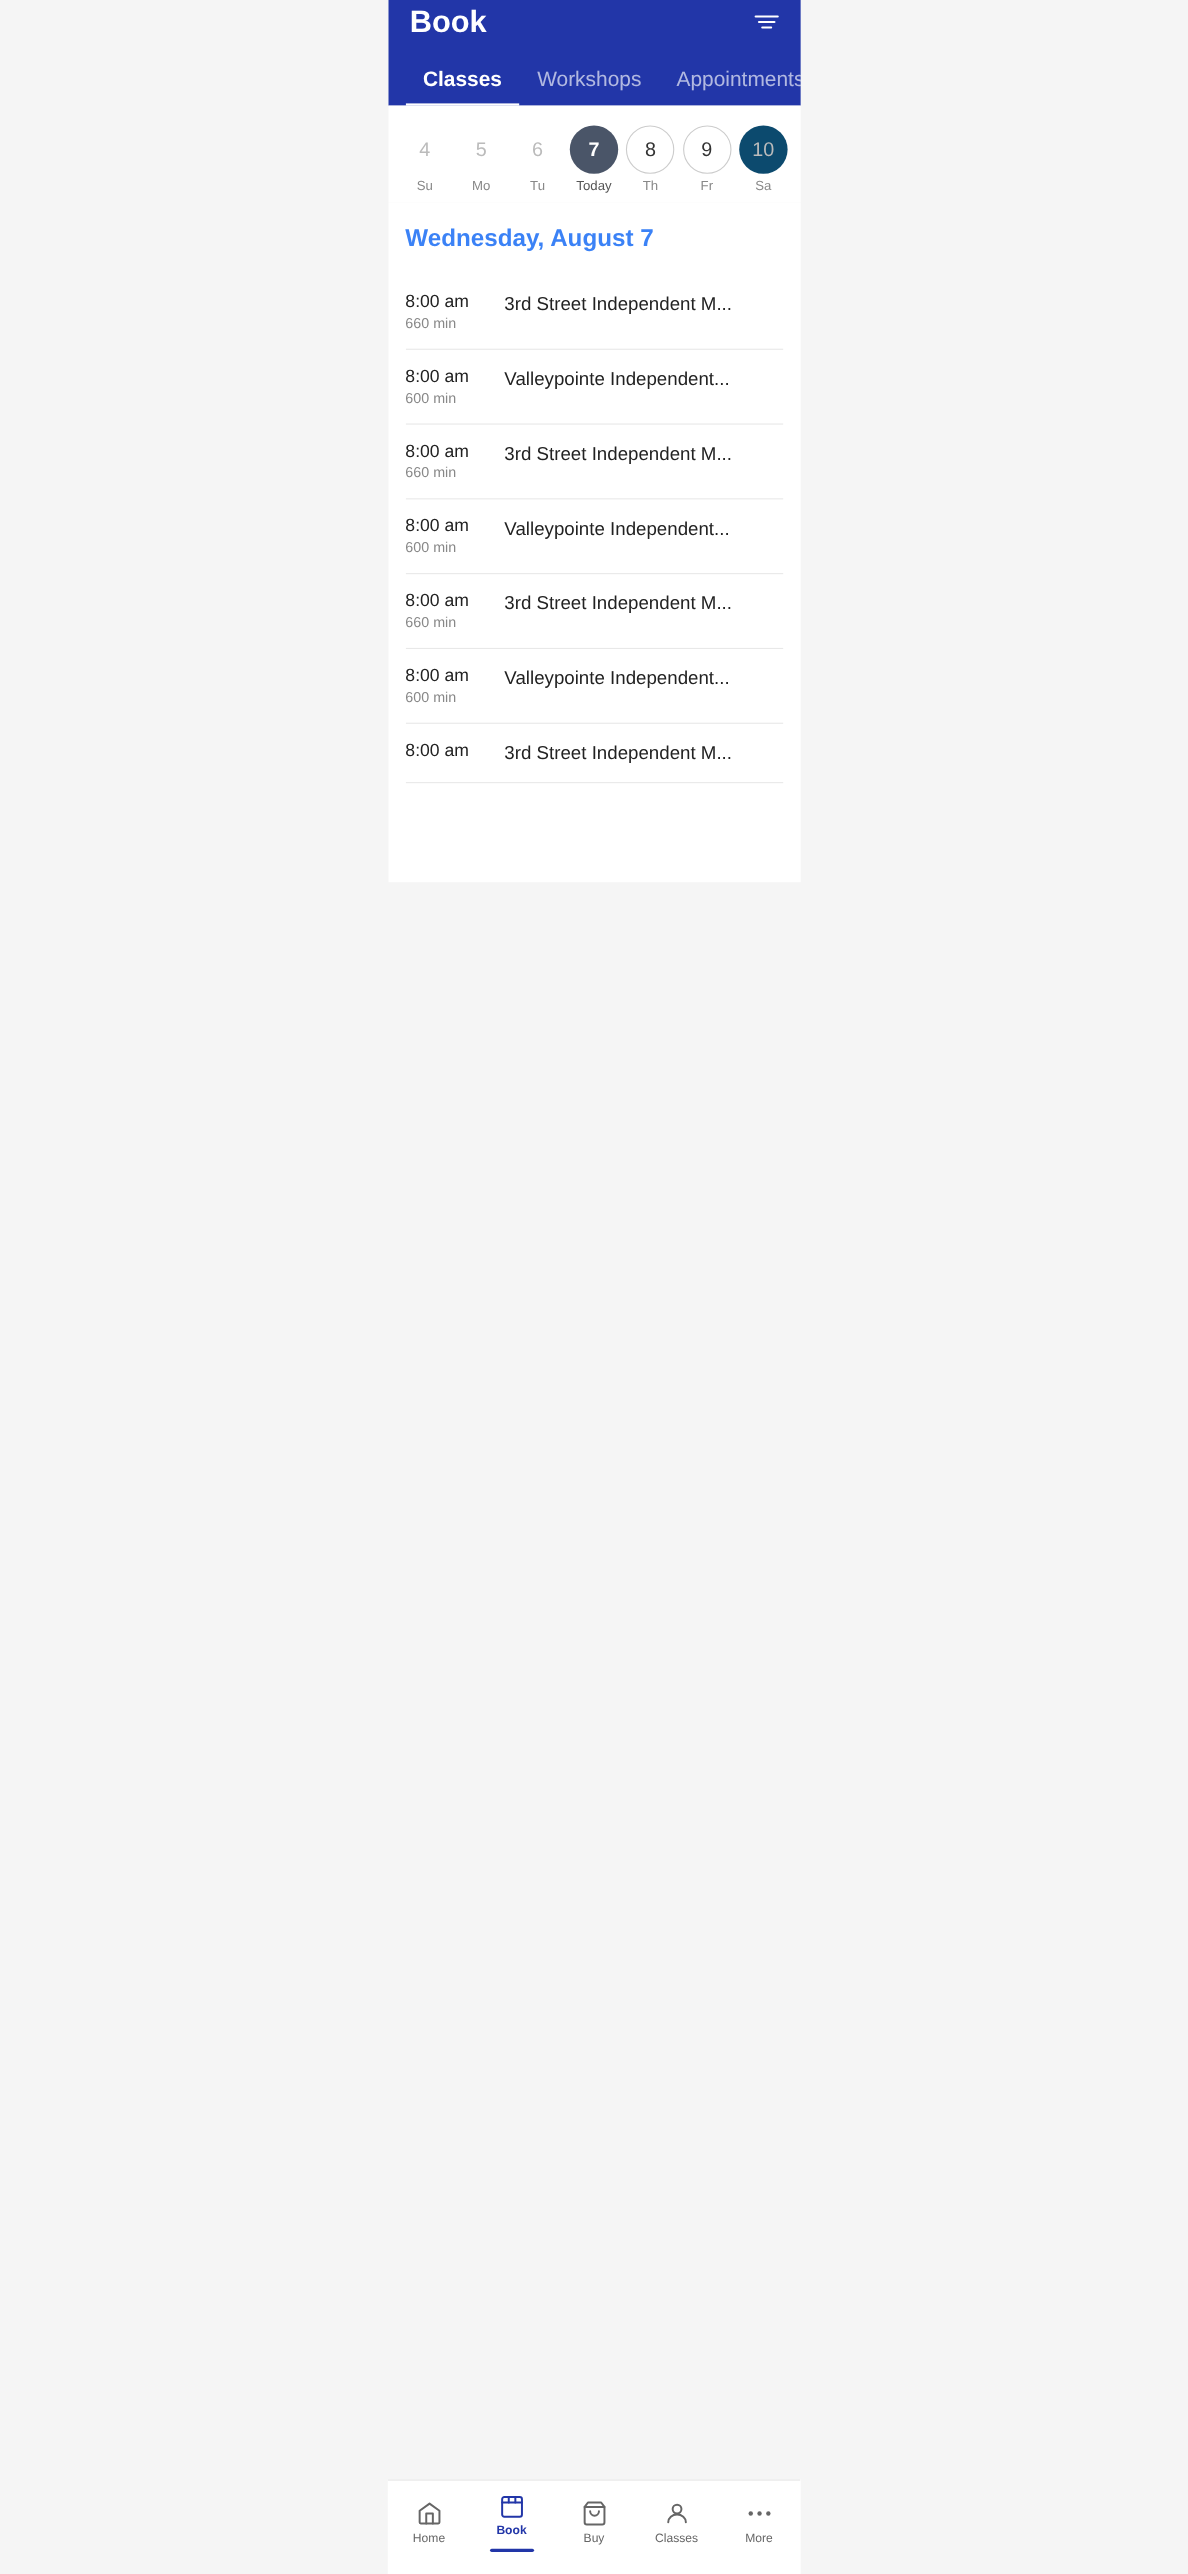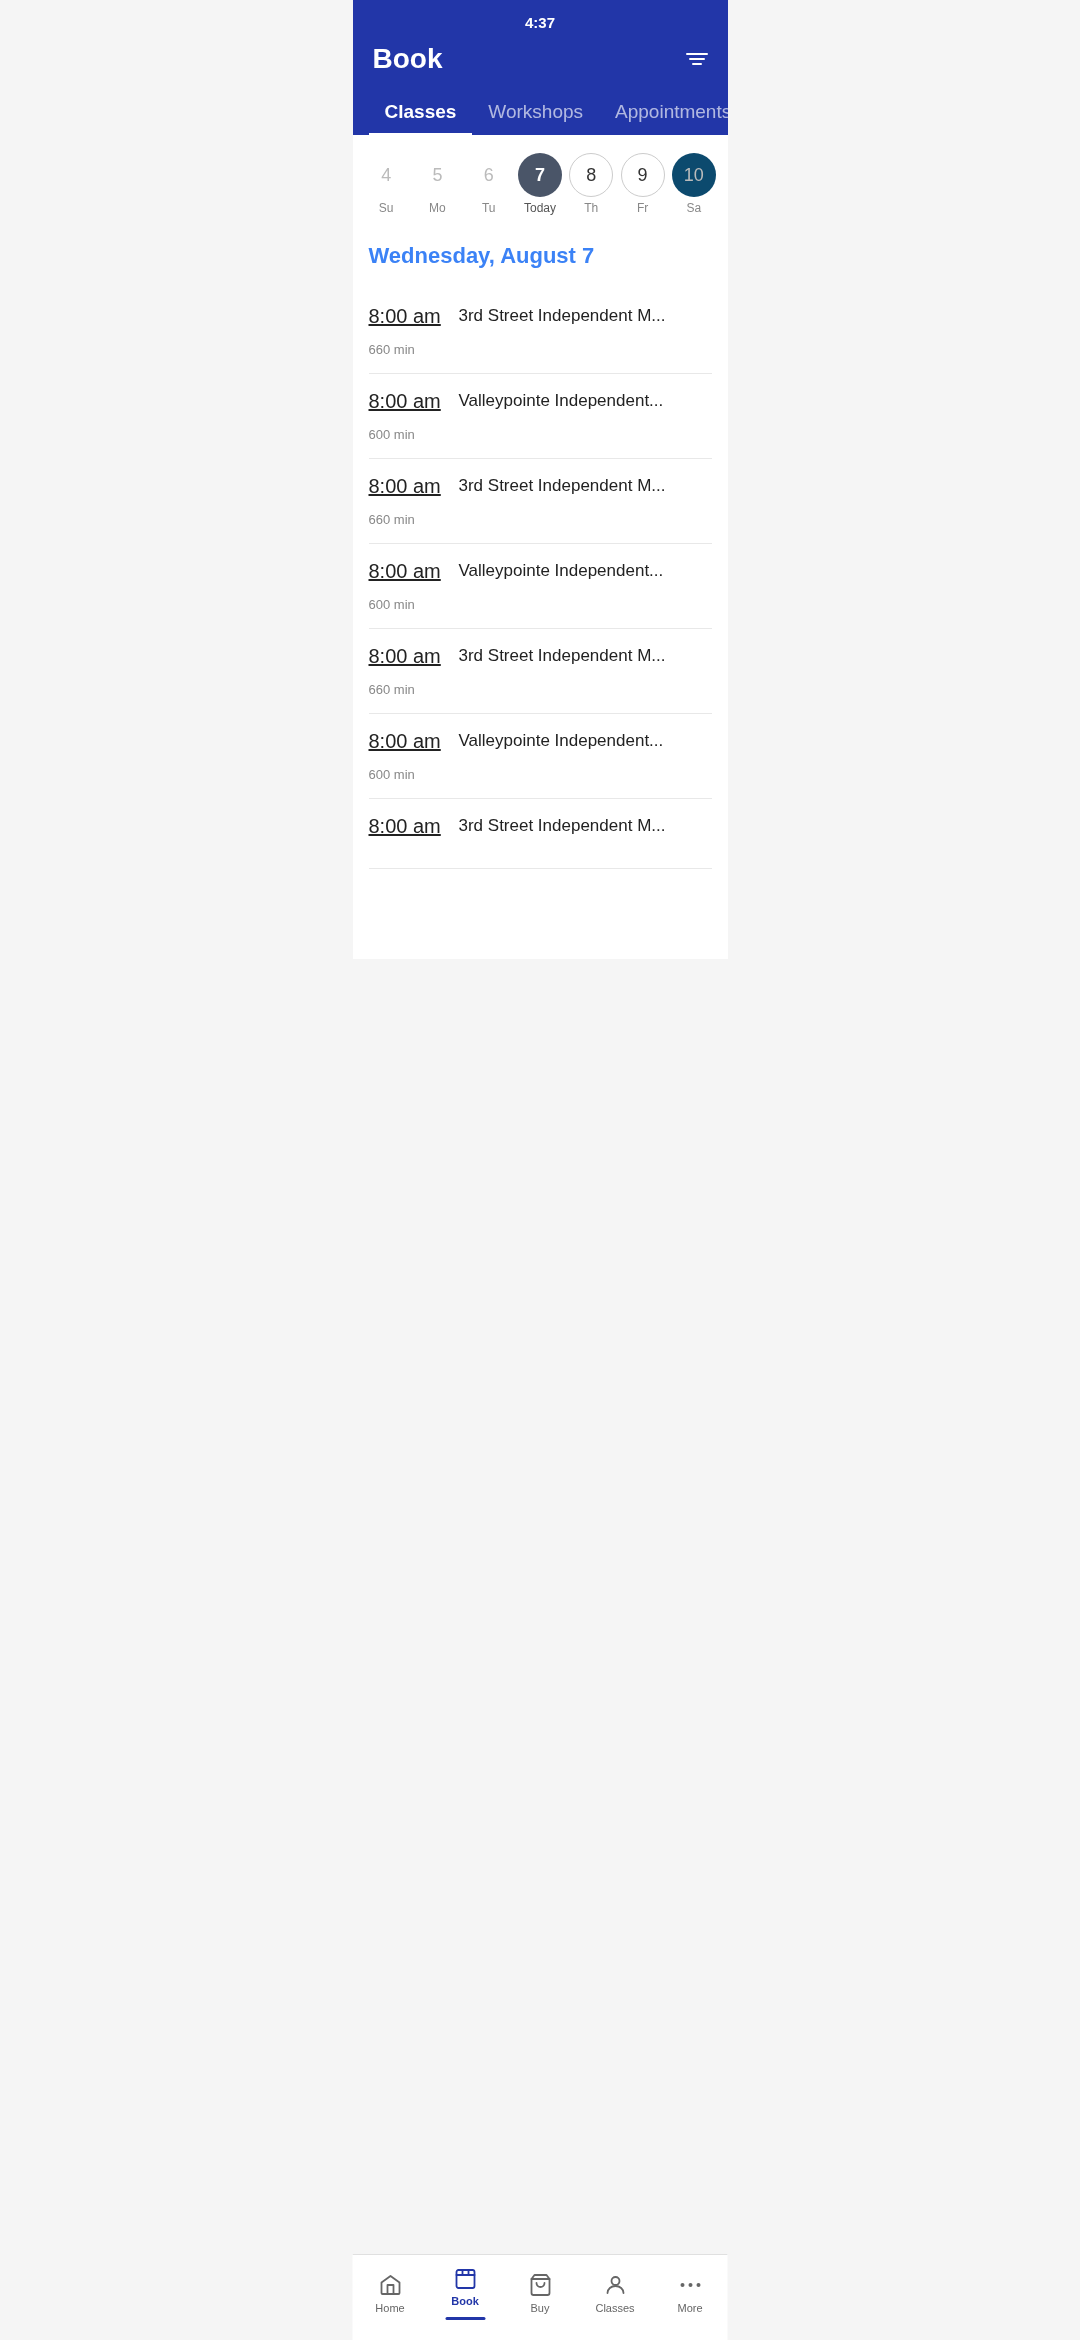--- a/index.html
+++ b/index.html
@@ -162,30 +162,29 @@
       padding: 16px 0;
       border-bottom: 1px solid #e8e8e8;
       cursor: pointer;
     }
 
     .class-time {
       min-width: 90px;
     }
 
     .time-main {
-      font-size: 20px;
+      font-size: 16px;
       font-weight: 500;
       color: #222;
-      text-decoration: underline;
     }
 
     .time-duration {
       font-size: 13px;
       color: #888;
-      margin-top: 14px;
+      margin-top: 2px;
     }
 
     .class-name {
       font-size: 17px;
       color: #222;
       flex: 1;
       padding-top: 1px;
     }
 
     .bottom-nav {
@@ -238,23 +237,20 @@
     }
 
     .page-bottom-spacer {
       height: 90px;
     }
   </style>
 </head>
 <body>
 
 <div class="header">
-  <div class="status-bar">
-    <span>4:37</span>
-  </div>
   <div class="title-bar">
     <span class="title-text">Book</span>
     <div class="filter-icon">
       <div class="filter-line"></div>
       <div class="filter-line"></div>
       <div class="filter-line"></div>
     </div>
   </div>
   <div class="tabs">
     <div class="tab active">Classes</div>

